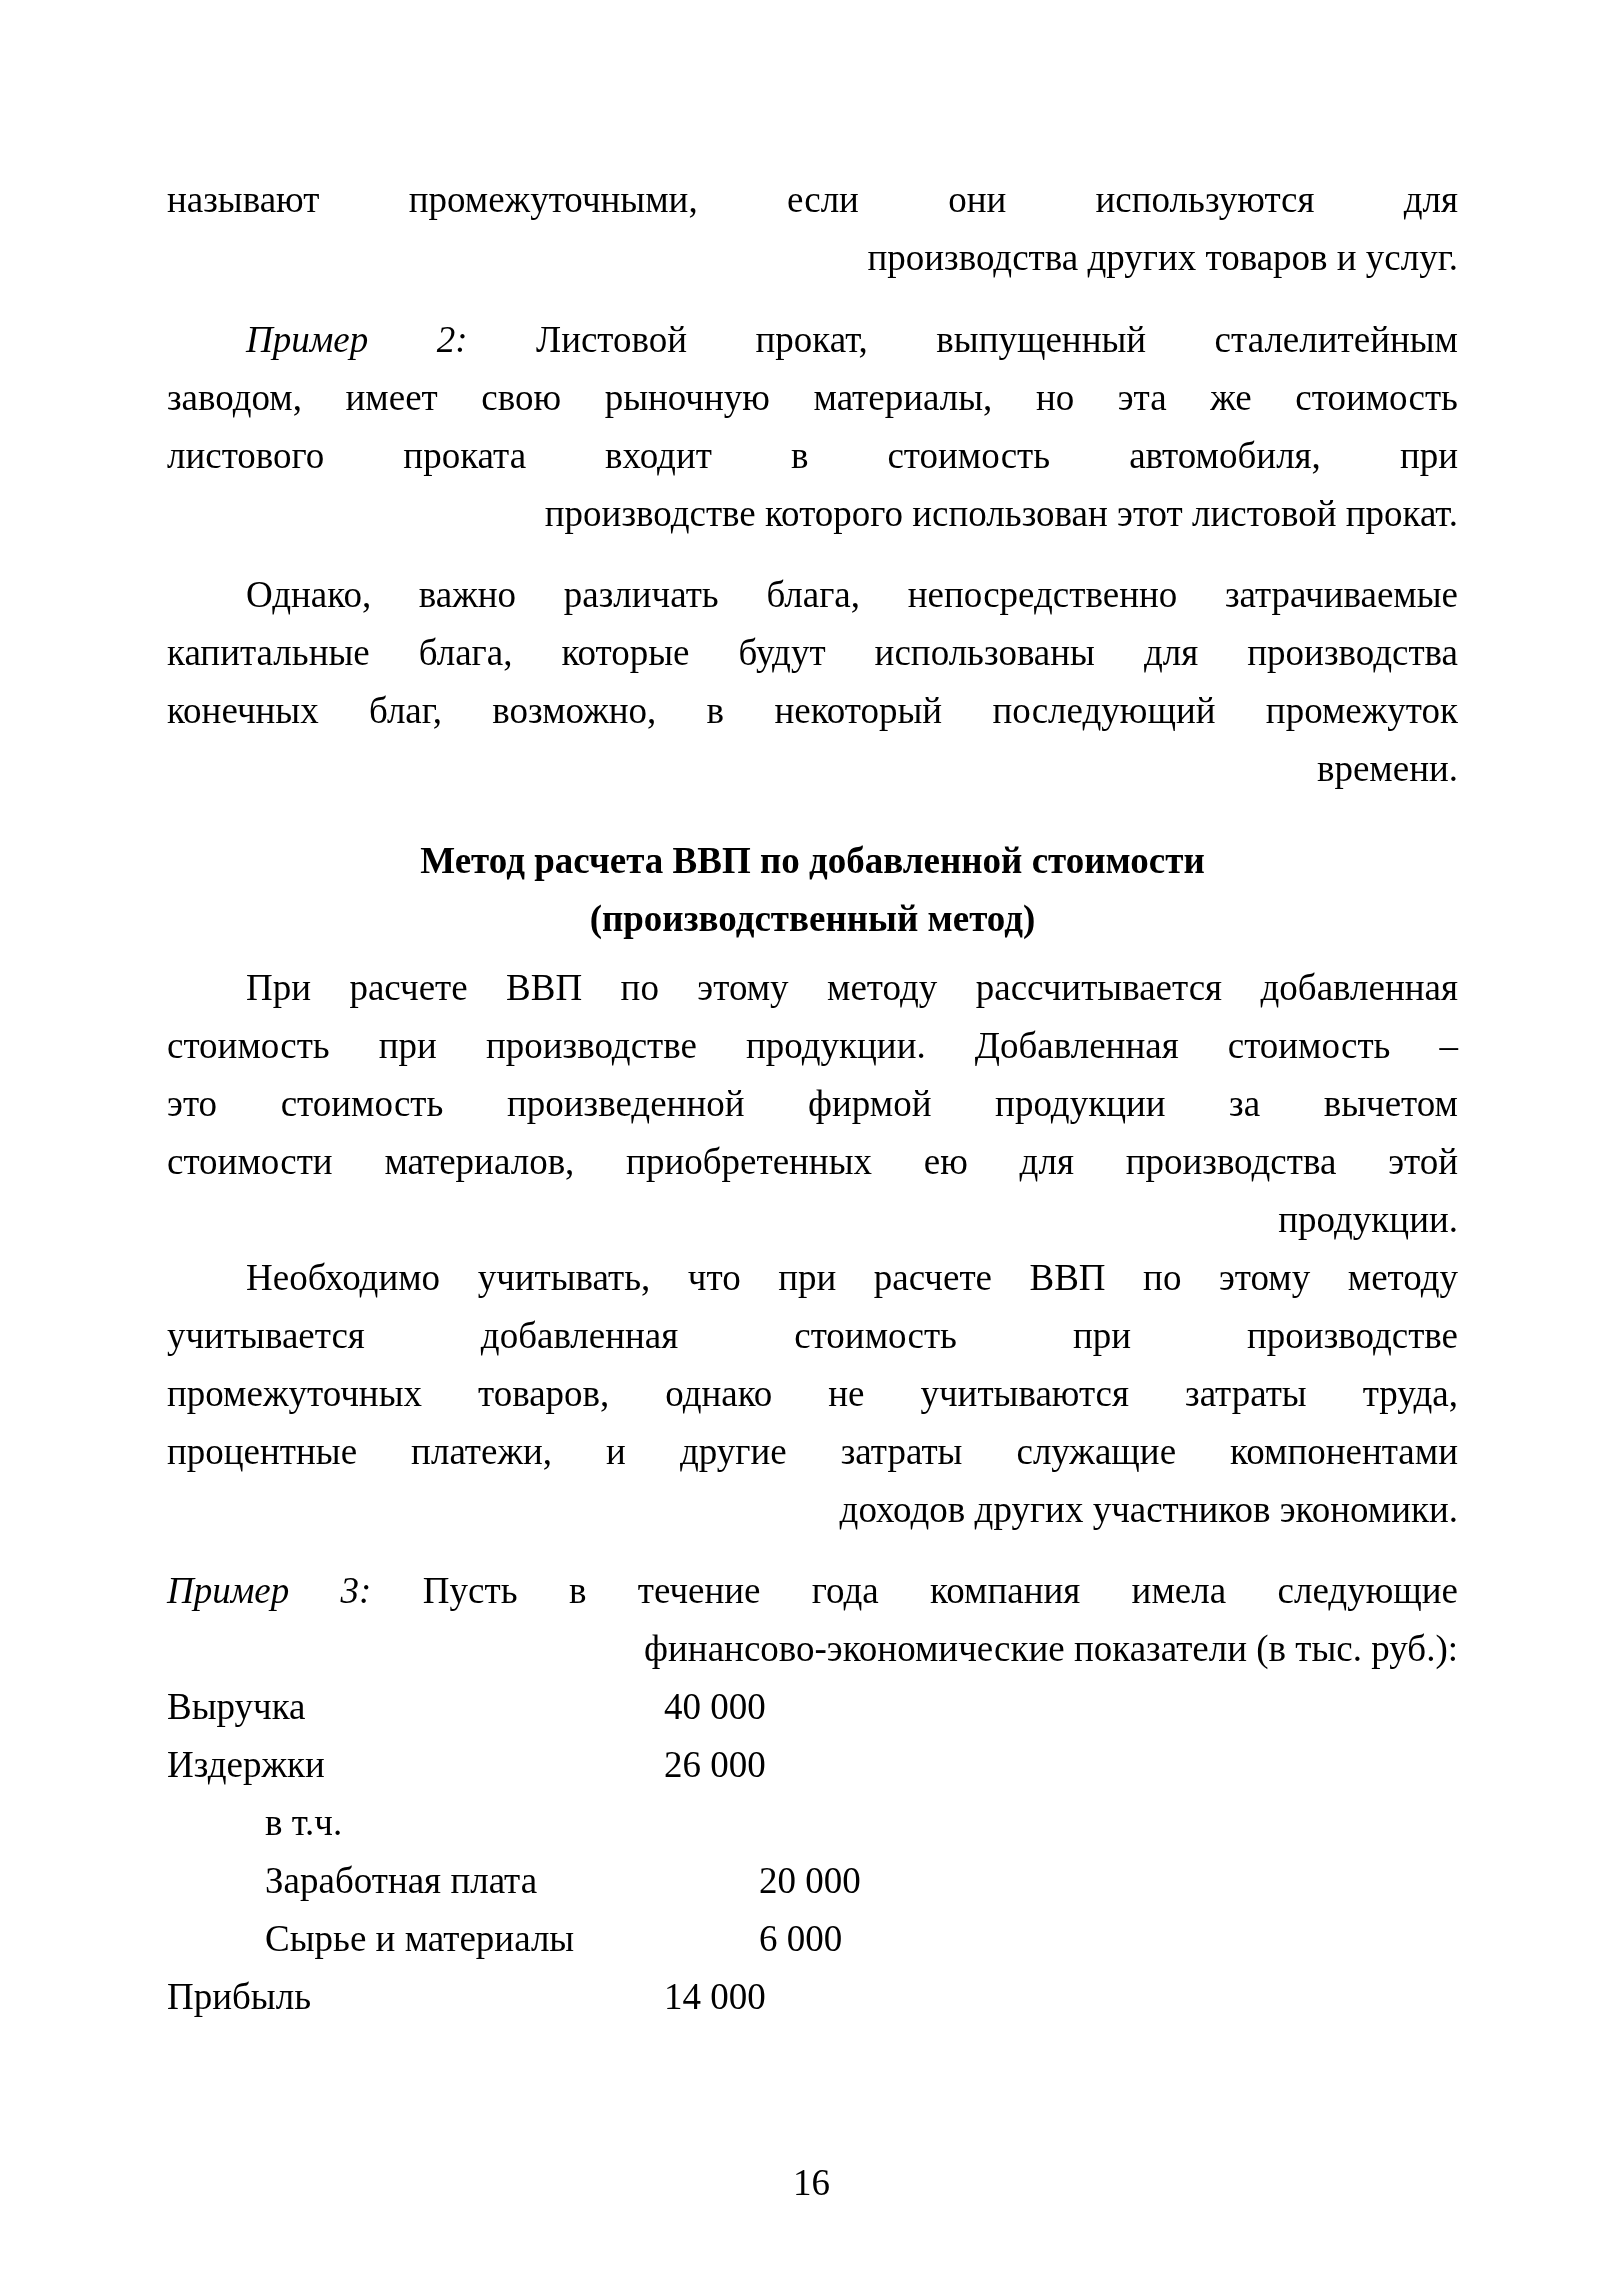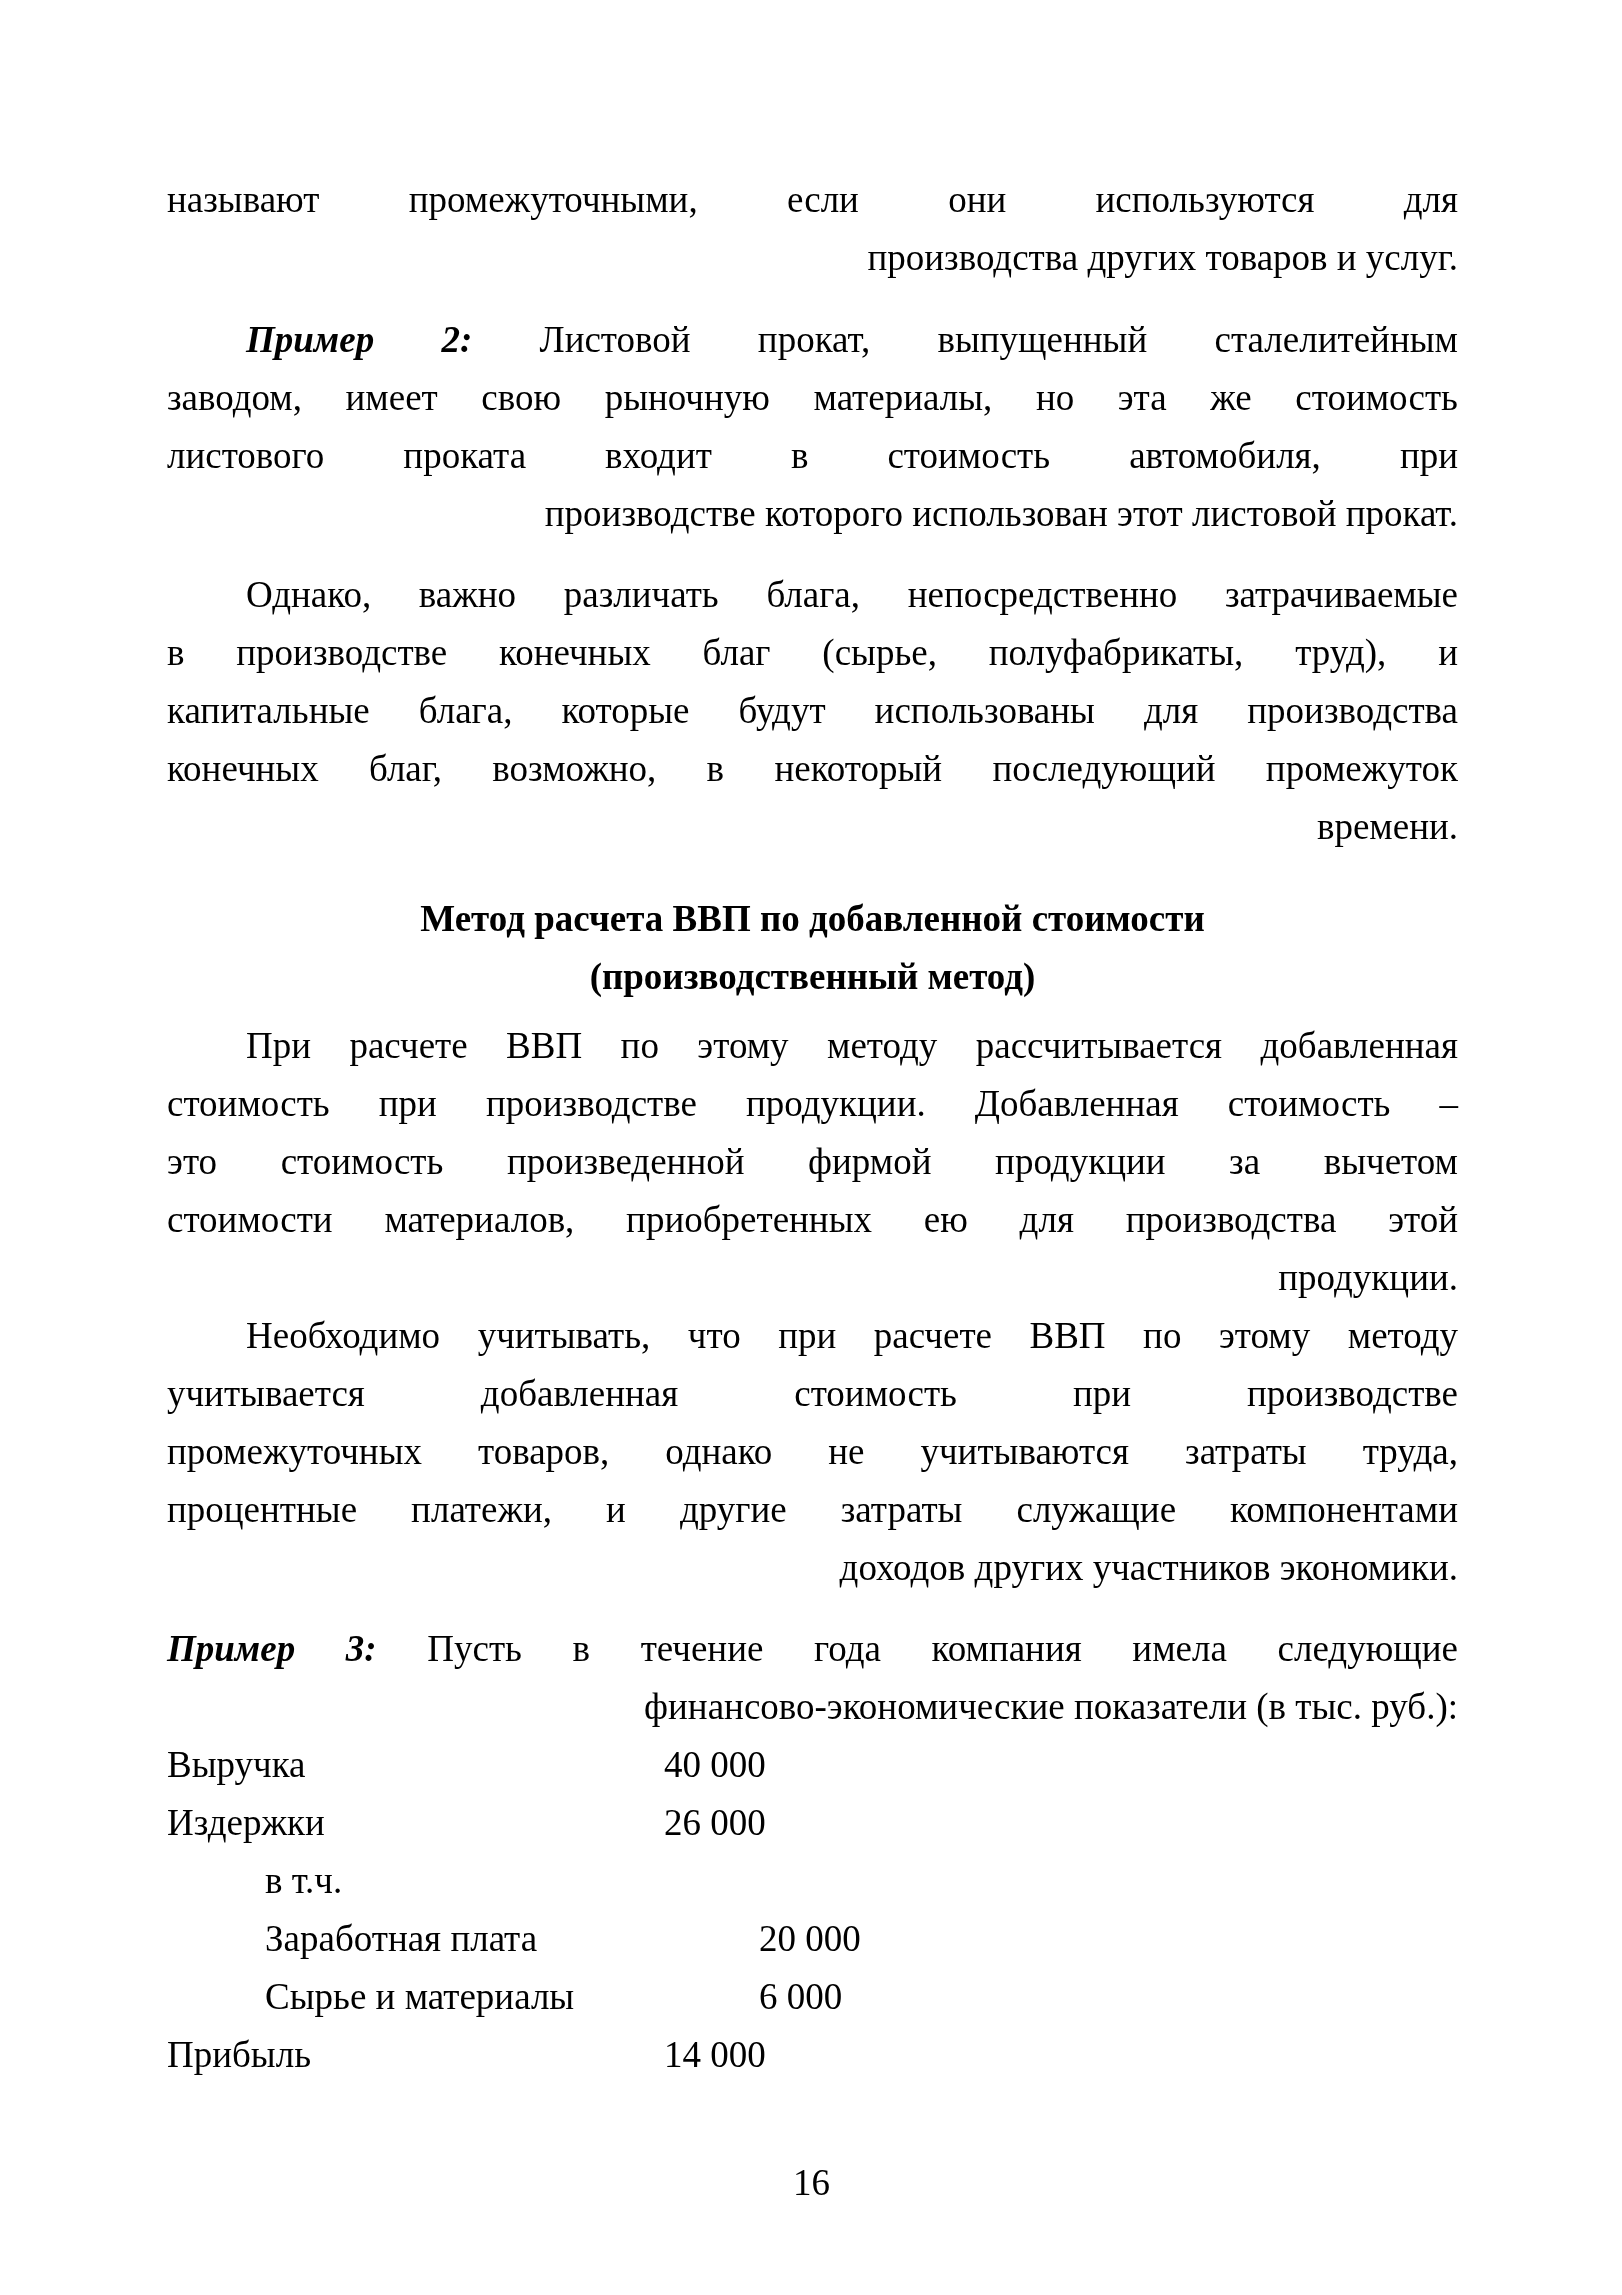--- a/index.html
+++ b/index.html
@@ -20,21 +20,21 @@
   .line.last { text-align: right; text-align-last: auto; }
   .indent { padding-left: 79px; }
   .para { margin-top: 23.6px; }
   .para-flush { margin-top: 0; }
   .heading {
     margin-top: 34px;
     margin-bottom: 10.5px;
     text-align: center;
     font-weight: bold;
   }
-  .lead { font-weight: bold; font-style: italic; }
+  .lead { font-weight: normal; font-style: italic; }
   .ind-row { position: relative; }
   .ind-row.sub { padding-left: 98px; }
   .ind-row .value { position: absolute; left: 497px; top: 0; white-space: nowrap; }
   .ind-row.sub .value { left: 592px; }
   .page-number {
     position: absolute;
     top: 2154px;
     left: 0;
     right: 0;
     text-align: center;
@@ -52,21 +52,20 @@
 
   <div class="para">
     <div class="line indent"><span class="lead">Пример 2:</span> <span>Листовой прокат, выпущенный сталелитейным</span></div>
     <div class="line">заводом, имеет свою рыночную материалы, но эта же стоимость</div>
     <div class="line">листового проката входит в стоимость автомобиля, при</div>
     <div class="line last">производстве которого использован этот листовой прокат.</div>
   </div>
 
   <div class="para">
     <div class="line indent">Однако, важно различать блага, непосредственно затрачиваемые</div>
-    <div class="line">в производстве конечных благ (сырье, полуфабрикаты, труд), и</div>
     <div class="line">капитальные блага, которые будут использованы для производства</div>
     <div class="line">конечных благ, возможно, в некоторый последующий промежуток</div>
     <div class="line last">времени.</div>
   </div>
 
   <div class="heading">
     <div>Метод расчета ВВП по добавленной стоимости</div>
     <div>(производственный метод)</div>
   </div>
 

